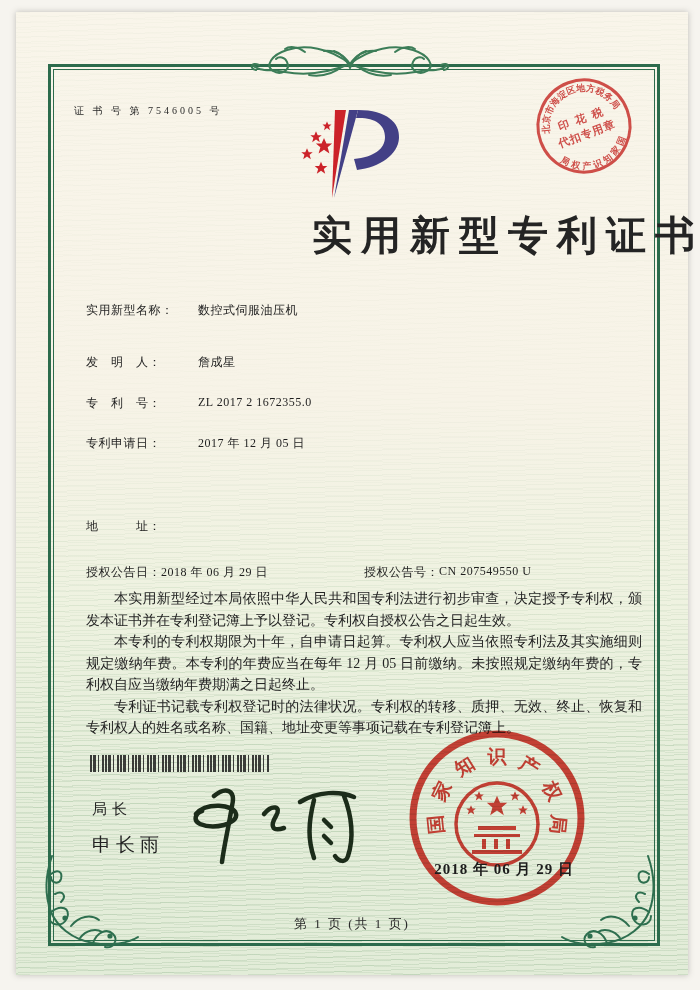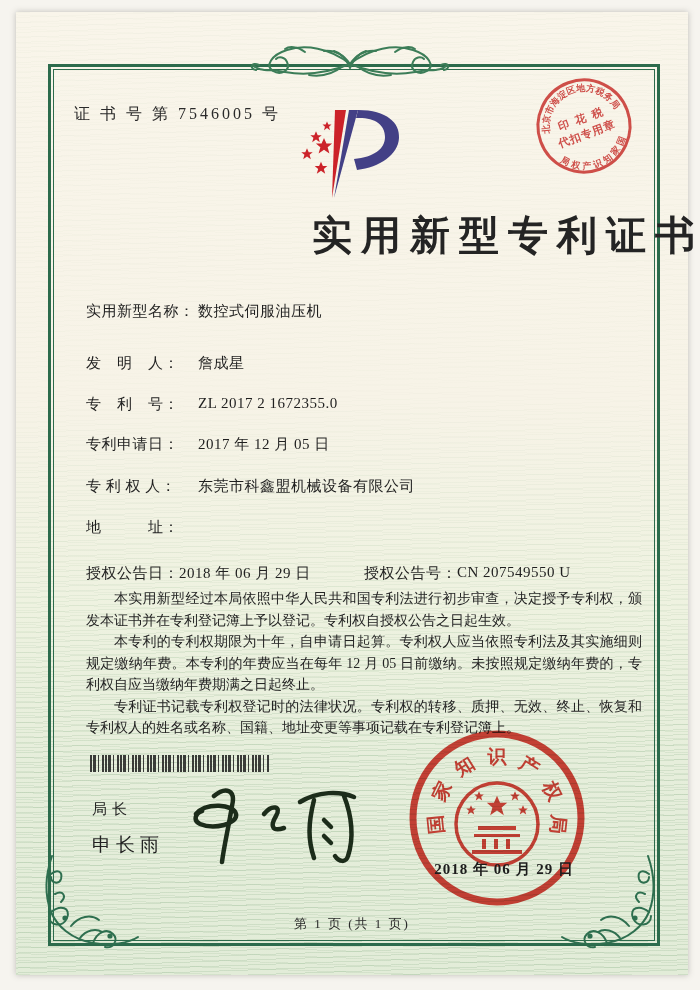--- a/index.html
+++ b/index.html
@@ -25,32 +25,32 @@
   }
   .frame{
     position:absolute;left:32px;top:52px;width:606px;height:876px;
     border:3px solid #2c6b4c;
   }
   .frame-inner{
     position:absolute;left:2px;top:2px;right:2px;bottom:2px;
     border:1px solid #2c6b4c;
   }
   .cert-no{
-    position:absolute;left:58px;top:92px;font-size:16px;letter-spacing:3px;color:#2a2a2a;
+    position:absolute;left:58px;top:92px;font-size:10px;letter-spacing:3px;color:#2a2a2a;
   }
   .logo{position:absolute;left:267px;top:94px;}
   .tax-stamp{
     position:absolute;left:506px;top:52px;width:124px;height:124px;
     transform:rotate(-20deg);mix-blend-mode:multiply;opacity:.88;
   }
   .title{
     position:absolute;left:0;top:196px;width:688px;text-align:right;
     font-size:40px;font-weight:700;letter-spacing:9px;color:#242424;
   }
-  .field-row{position:absolute;left:70px;right:40px;font-size:15px;letter-spacing:.5px;display:flex;}
+  .field-row{position:absolute;left:70px;right:40px;font-size:12px;letter-spacing:.5px;display:flex;}
   .field-label{flex:0 0 112px;white-space:nowrap;}
   .field-value{flex:1;}
   .row1{top:290px}.row2{top:342px}.row3{top:383px}.row4{top:423px}.row5{top:465px}
   .row6{top:506px}
   .row6 .field-value{line-height:21px;}
   .row7{top:552px}
   .row7 .grp{display:flex;white-space:nowrap;}
   .row7 .grp.right{position:absolute;left:278px;top:0;justify-content:space-between;}
   .paragraphs{
     position:absolute;left:70px;top:576px;width:556px;
@@ -168,24 +168,20 @@
     <span class="field-value">詹成星</span>
   </div>
   <div class="field-row row3">
     <span class="field-label">专　利　号：</span>
     <span class="field-value">ZL 2017 2 1672355.0</span>
   </div>
   <div class="field-row row4">
     <span class="field-label">专利申请日：</span>
     <span class="field-value">2017 年 12 月 05 日</span>
   </div>
-  <div class="field-row row5">
-    <span class="field-label">专 利 权 人：</span>
-    <span class="field-value">东莞市科鑫盟机械设备有限公司</span>
-  </div>
   <div class="field-row row6">
     <span class="field-label">地　　　址：</span>
   </div>
   <div class="field-row row7">
     <span class="grp">
       <span>授权公告日：</span>
       <span>2018 年 06 月 29 日</span>
     </span>
     <span class="grp right">
       <span>授权公告号：</span>

